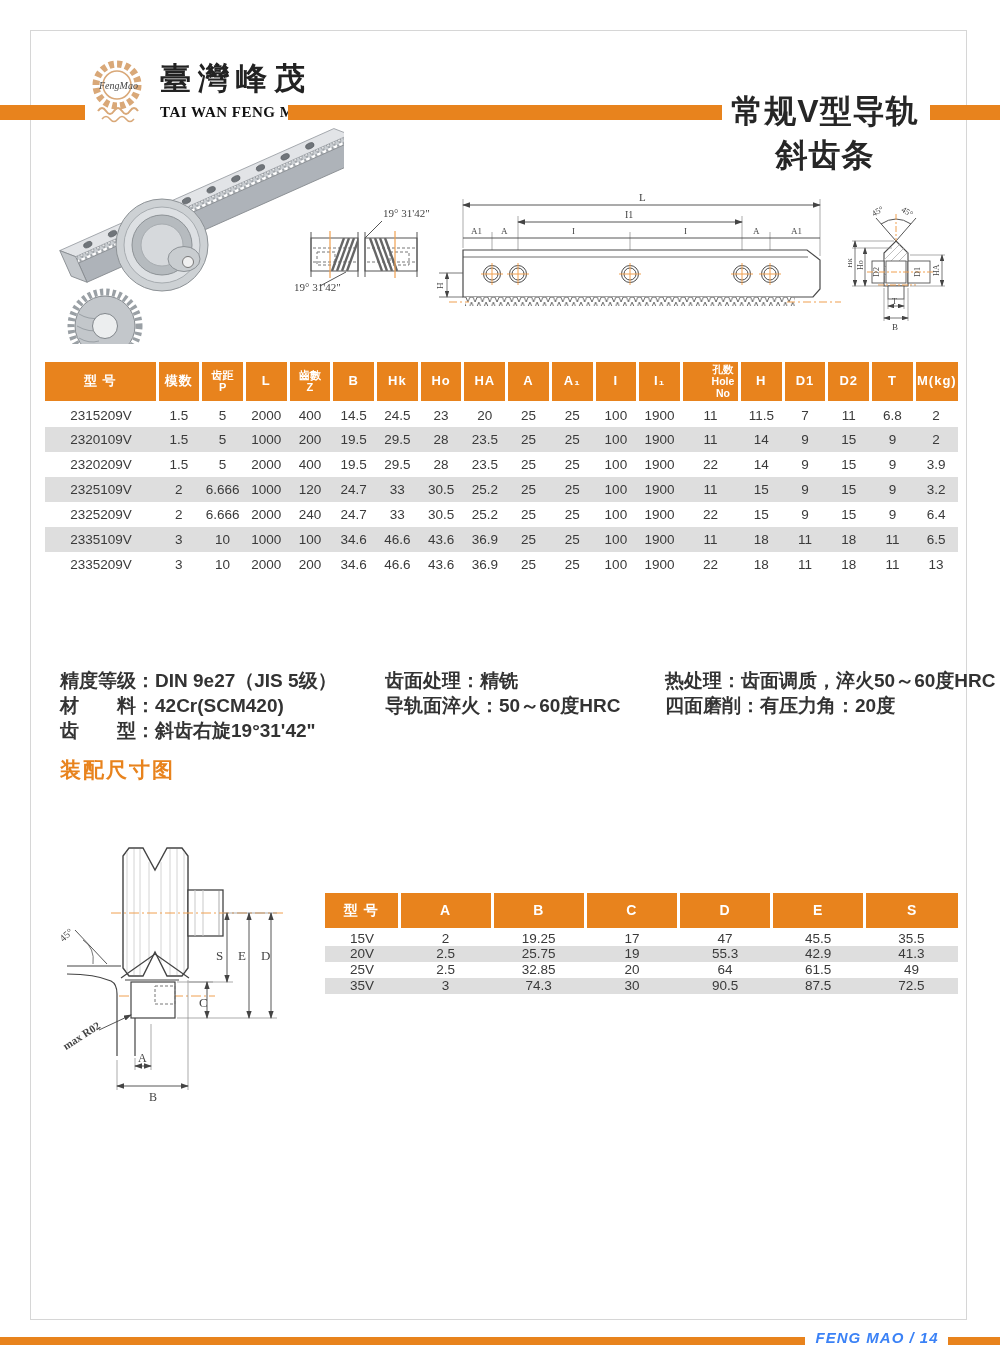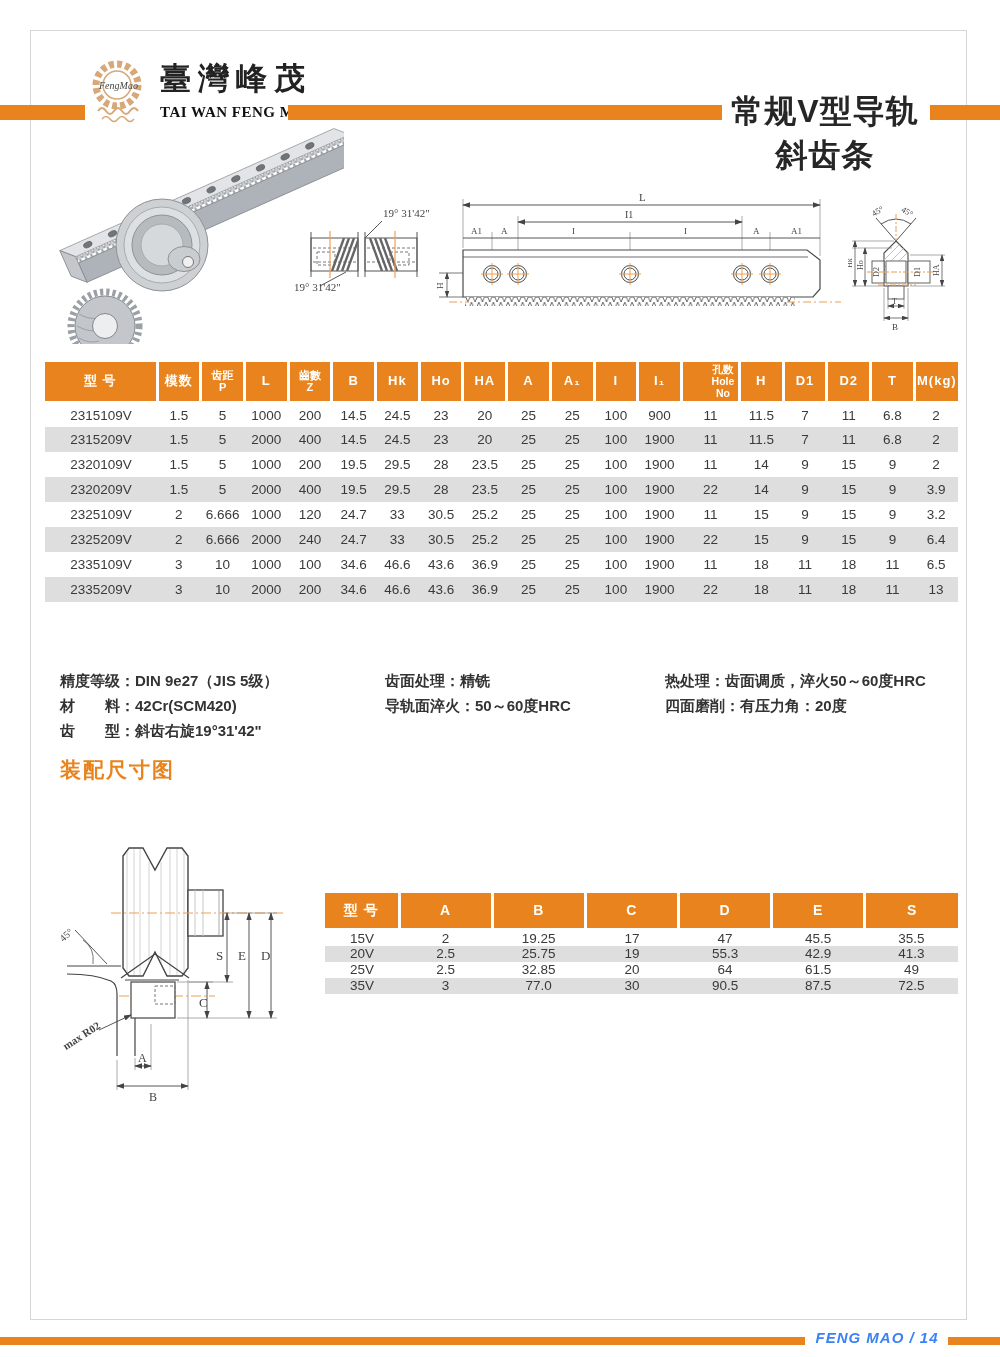--- a/index.html
+++ b/index.html
@@ -51,21 +51,21 @@
   .spec-table th:first-child{width:112px;}
   .spec-table th:nth-child(3),.spec-table th:nth-child(5){font-size:11px;letter-spacing:0;}
   .spec-table th:nth-child(14){font-size:10.5px;letter-spacing:0;width:58px;padding-left:25px;}
   .spec-table td{height:25px;font-size:13.5px;}
   .asm-table{position:absolute;left:325px;top:893px;width:633px;}
   .asm-table th{height:36px;font-size:14px;letter-spacing:1px;}
   .asm-table th:first-child{width:74px;}
   .asm-table td{height:16px;font-size:13.5px;}
 
   
-  .notes-col{position:absolute;top:668px;font-size:15px;font-weight:600;color:#333;line-height:25px;white-space:nowrap;}
+  .notes-col{position:absolute;top:668px;font-size:19px;font-weight:600;color:#333;line-height:25px;white-space:nowrap;}
   .nc1{left:60px;} .nc2{left:385px;} .nc3{left:665px;}
 
   .section-title{position:absolute;left:60px;top:756px;font-size:21px;font-weight:bold;color:var(--orange);letter-spacing:2px;}
 
   
   .fbar{position:absolute;top:1337px;height:8px;background:var(--orange);}
   .fbar-l{left:0;width:805px;} .fbar-r{left:948px;width:52px;}
   .footer-text{position:absolute;left:812px;top:1329px;width:130px;text-align:center;
     font-size:15px;font-weight:bold;font-style:italic;color:#3b82f6;letter-spacing:1px;}
 </style>
@@ -346,41 +346,20 @@
 Hole No</th>
         <th>H</th>
         <th>D1</th>
         <th>D2</th>
         <th>T</th>
         <th>M(kg)</th>
       </tr>
     </thead>
   <tbody>
       <tr>
-        <td>2315109V</td>
-        <td>1.5</td>
-        <td>5</td>
-        <td>1000</td>
-        <td>200</td>
-        <td>14.5</td>
-        <td>24.5</td>
-        <td>23</td>
-        <td>20</td>
-        <td>25</td>
-        <td>25</td>
-        <td>100</td>
-        <td>900</td>
-        <td>11</td>
-        <td>11.5</td>
-        <td>7</td>
-        <td>11</td>
-        <td>6.8</td>
-        <td>2</td>
-      </tr>
-      <tr>
         <td>2315209V</td>
         <td>1.5</td>
         <td>5</td>
         <td>2000</td>
         <td>400</td>
         <td>14.5</td>
         <td>24.5</td>
         <td>23</td>
         <td>20</td>
         <td>25</td>
@@ -650,21 +629,21 @@
         <td>2.5</td>
         <td>32.85</td>
         <td>20</td>
         <td>64</td>
         <td>61.5</td>
         <td>49</td>
       </tr>
       <tr>
         <td>35V</td>
         <td>3</td>
-        <td>77.0</td>
+        <td>74.3</td>
         <td>30</td>
         <td>90.5</td>
         <td>87.5</td>
         <td>72.5</td>
       </tr>
     </tbody>
 </table>
 
 <div class="fbar fbar-l"></div>
 <div class="footer-text">FENG MAO / 14</div>

